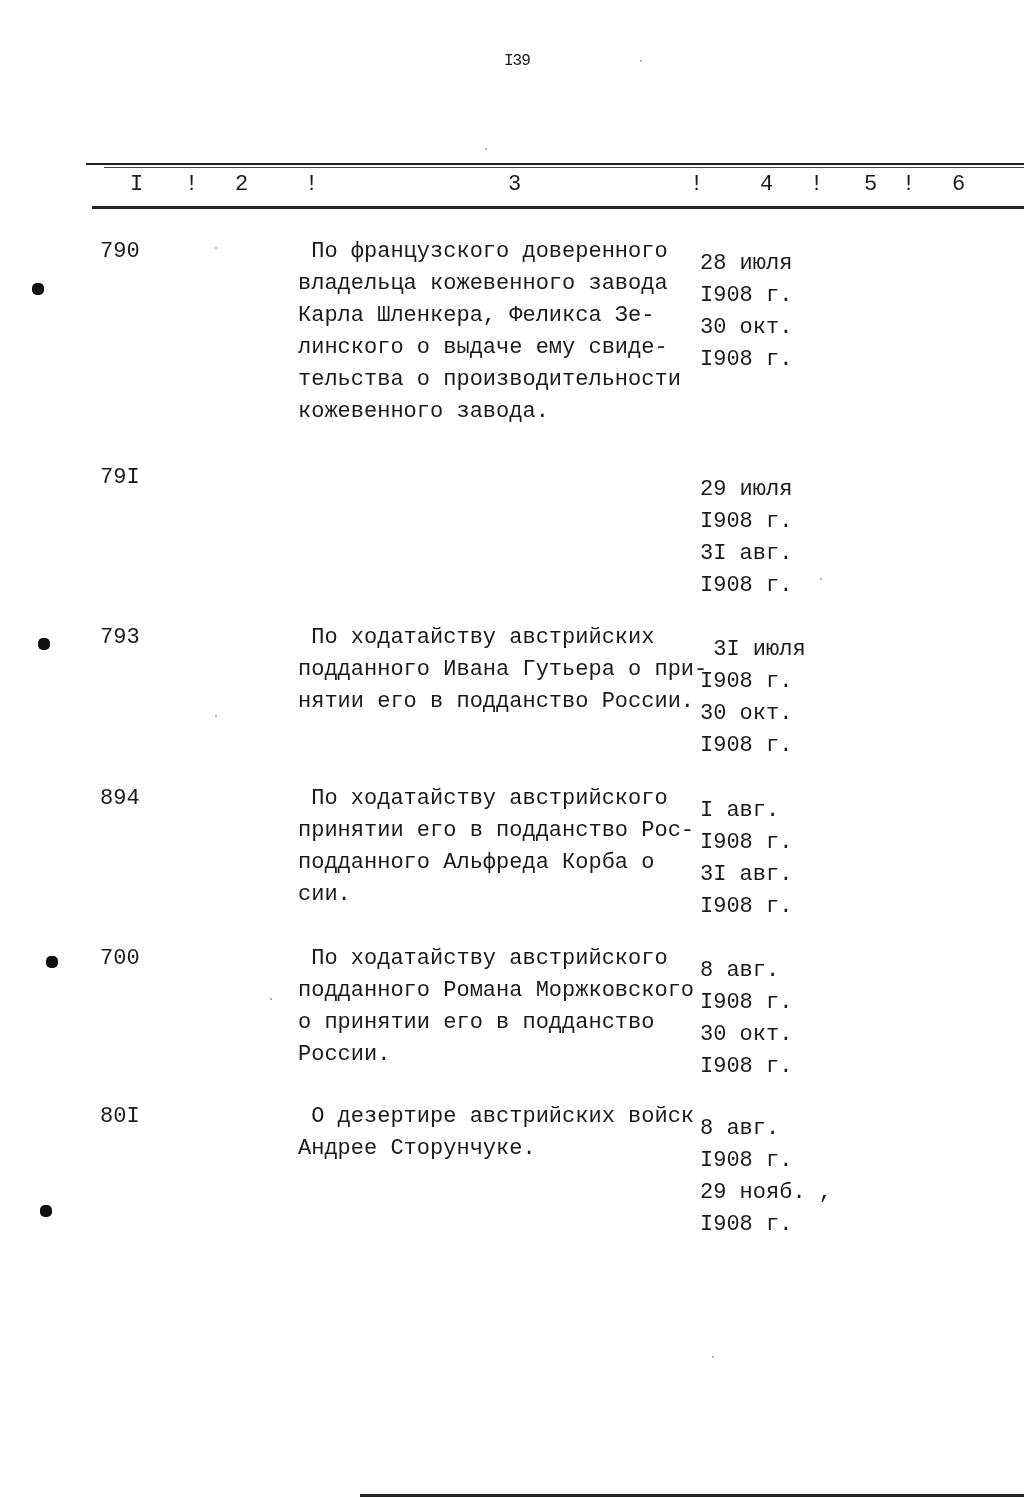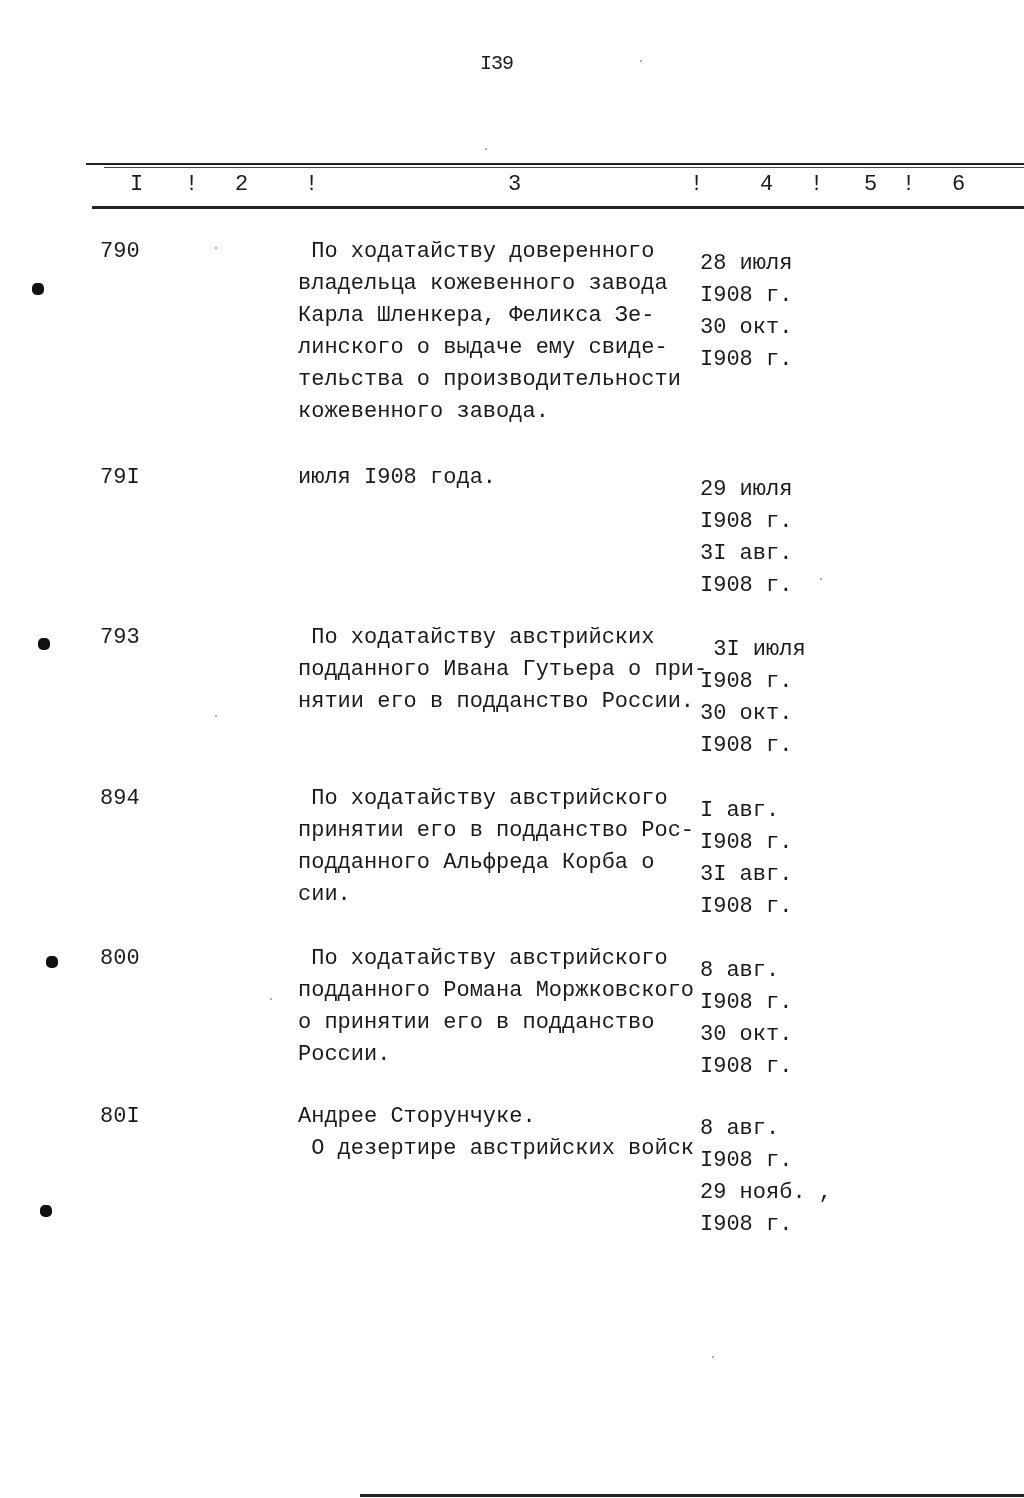--- a/index.html
+++ b/index.html
@@ -5,22 +5,22 @@
   html, body { margin: 0; padding: 0; }
   body {
     width: 1024px; height: 1498px;
     background: #ffffff;
     position: relative;
     overflow: hidden;
     font-family: "Liberation Mono", "DejaVu Sans Mono", monospace;
     color: #1a1a1a;
   }
   .page-number {
-    position: absolute; left: 480px; top: 52px;
-    font-size: 20px; letter-spacing: -1px;
+    position: absolute; left: 504px; top: 52px;
+    font-size: 16px; letter-spacing: -1px;
   }
   .rule {
     position: absolute; left: 86px; width: 944px; height: 2px;
     background: #222;
   }
   .rule.top { top: 163px; }
   .rule.top2 { top: 167px; left: 104px; width: 926px; height: 1px; background:#444; }
   .rule.mid { top: 206px; left: 92px; width: 938px; height: 3px; }
   .rule.bottom { top: 1494px; left: 360px; width: 664px; height: 3px; }
   .header-row {
@@ -62,41 +62,40 @@
   <span style="left:952px">6</span>
 </div>
 
 <div class="rule mid"></div>
 
 <div class="entry" style="top:236px">
   <div class="num">
       <div class="line">790</div>
     </div>
   <div class="desc">
-    <div class="line"> По ходатайству доверенного</div>
+    <div class="line"> По французского доверенного</div>
     <div class="line">владельца кожевенного завода</div>
     <div class="line">Карла Шленкера, Феликса Зе-</div>
     <div class="line">линского о выдаче ему свиде-</div>
     <div class="line">тельства о производительности</div>
     <div class="line">кожевенного завода.</div>
   </div>
   <div class="dates">
     <div class="line">28 июля</div>
     <div class="line">I908 г.</div>
     <div class="line">30 окт.</div>
     <div class="line">I908 г.</div>
   </div>
 </div>
 
 <div class="entry" style="top:462px">
   <div class="num">
       <div class="line">79I</div>
     </div>
   <div class="desc">
-    <div class="line">июля I908 года.</div>
   </div>
   <div class="dates">
     <div class="line">29 июля</div>
     <div class="line">I908 г.</div>
     <div class="line">3I авг.</div>
     <div class="line">I908 г.</div>
   </div>
 </div>
 
 <div class="entry" style="top:622px">
@@ -129,43 +128,43 @@
   <div class="dates">
     <div class="line">I авг.</div>
     <div class="line">I908 г.</div>
     <div class="line">3I авг.</div>
     <div class="line">I908 г.</div>
   </div>
 </div>
 
 <div class="entry" style="top:943px">
   <div class="num">
-      <div class="line">800</div>
+      <div class="line">700</div>
     </div>
   <div class="desc">
     <div class="line"> По ходатайству австрийского</div>
     <div class="line">подданного Романа Моржковского</div>
     <div class="line">о принятии его в подданство</div>
     <div class="line">России.</div>
   </div>
   <div class="dates">
     <div class="line">8 авг.</div>
     <div class="line">I908 г.</div>
     <div class="line">30 окт.</div>
     <div class="line">I908 г.</div>
   </div>
 </div>
 
 <div class="entry" style="top:1101px">
   <div class="num">
       <div class="line">80I</div>
     </div>
   <div class="desc">
+    <div class="line"> О дезертире австрийских войск</div>
     <div class="line">Андрее Сторунчуке.</div>
-    <div class="line"> О дезертире австрийских войск</div>
   </div>
   <div class="dates">
     <div class="line">8 авг.</div>
     <div class="line">I908 г.</div>
     <div class="line">29 нояб. ,</div>
     <div class="line">I908 г.</div>
   </div>
 </div>
 
 <div class="hole" style="left:32px; top:283px;"></div>

